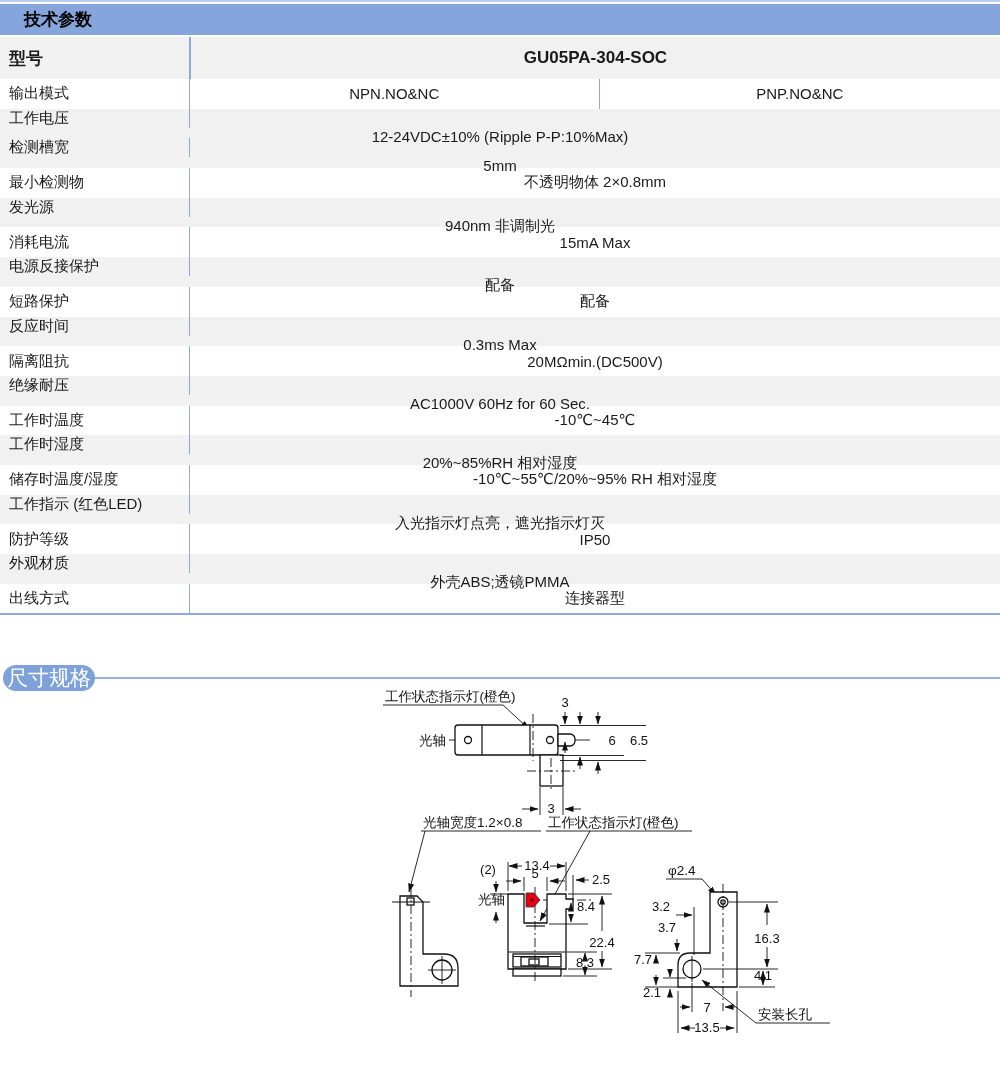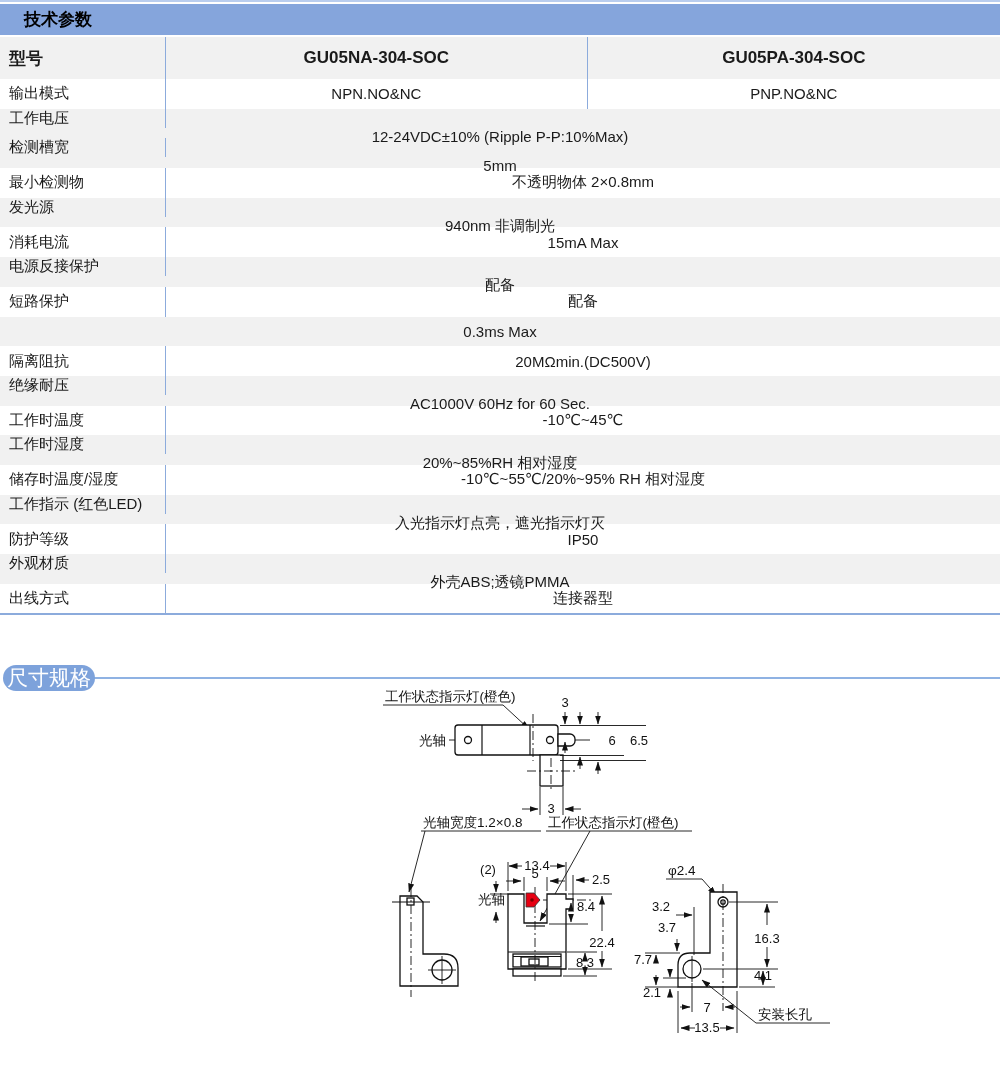--- a/index.html
+++ b/index.html
@@ -6,21 +6,21 @@
   body{font-family:"Liberation Sans","DejaVu Sans",sans-serif;color:#1a1a1a;}
   .page{position:relative;width:1000px;height:1069px;background:#fff;overflow:hidden;}
   .top-rule{height:2px;background:#b9cdee;}
   .title-bar{margin-top:2px;height:31px;background:#85a5dc;color:#000000;
              font-size:17px;font-weight:bold;line-height:31px;padding-left:24px;box-sizing:border-box;}
   .spec-table{margin-top:2px;border-bottom:2px solid #8cabdc;}
   .row{display:flex;align-items:stretch;height:29.7px;}
   .row.alt{background:#f1f1f1;flex-direction:column;}
   .row.header-row{height:42px;background:#f1f1f1;font-weight:bold;font-size:17px;}
   .cell{display:flex;align-items:center;box-sizing:border-box;}
-  .cell.param{width:166px;padding-left:9px;border-right:1.5px solid #8cabdc;font-size:15px;}
+  .cell.param{width:190px;padding-left:9px;border-right:1.5px solid #8cabdc;font-size:15px;}
   .cell.val{flex:1.02;justify-content:center;text-align:center;font-size:15px;}
   .cell.val2{flex:1;justify-content:center;text-align:center;font-size:15px;border-left:1.5px solid #8cabdc;}
   .cell.valfull{flex:1;justify-content:center;text-align:center;font-size:15px;}
   .row.header-row .cell{font-size:17px;}
   .dim-section{position:relative;height:379px;margin-top:44px;}
   .pill{position:absolute;left:3px;top:6px;width:92px;height:26px;background:#7da2db;color:#fff;
         border-radius:13px;font-size:21px;display:flex;align-items:center;justify-content:center;z-index:2;}
   .pill-line{position:absolute;left:88px;right:0;top:18px;height:2px;background:#8fb2e3;z-index:1;}
   svg{position:absolute;left:0;top:0;}
   svg text{font-family:"Liberation Sans","DejaVu Sans",sans-serif;font-size:13px;fill:#111;}
@@ -35,21 +35,20 @@
 
 <div class="page">
   <div class="top-rule"></div>
   <div class="title-bar">
     <span>技术参数</span>
   </div>
 
   <div class="spec-table">
     <div class="row header-row">
       <div class="cell param">型号</div>
-      <div class="cell val">GU05NA-304-SOC</div>
       <div class="cell val2">GU05PA-304-SOC</div>
     </div>
     <div id="rows">
         <div class="row">
           <div class="cell param">输出模式</div>
           <div class="cell val">NPN.NO&amp;NC</div>
           <div class="cell val2">PNP.NO&amp;NC</div>
         </div>
         <div class="row alt">
           <div class="cell param">工作电压</div>
@@ -73,20 +72,21 @@
         </div>
         <div class="row alt">
           <div class="cell param">电源反接保护</div>
           <div class="cell valfull">配备</div>
         </div>
         <div class="row">
           <div class="cell param">短路保护</div>
           <div class="cell valfull">配备</div>
         </div>
         <div class="row alt">
+          <div class="cell param">反应时间</div>
           <div class="cell valfull">0.3ms Max</div>
         </div>
         <div class="row">
           <div class="cell param">隔离阻抗</div>
           <div class="cell valfull">20MΩmin.(DC500V)</div>
         </div>
         <div class="row alt">
           <div class="cell param">绝缘耐压</div>
           <div class="cell valfull">AC1000V 60Hz for 60 Sec.</div>
         </div>

